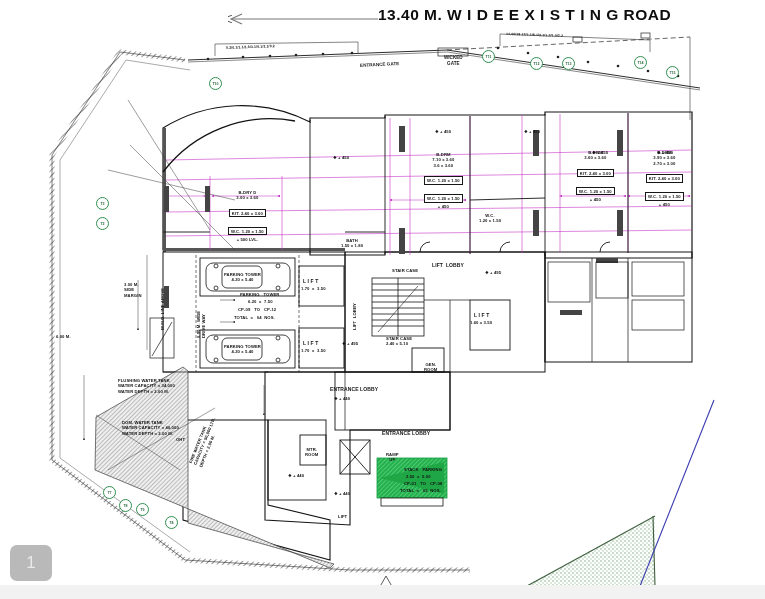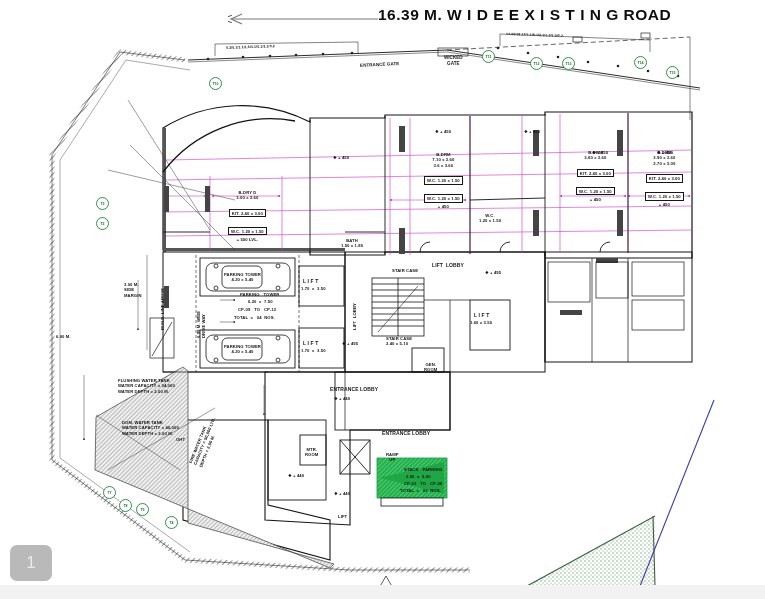--- a/index.html
+++ b/index.html
@@ -297,21 +297,21 @@
   <g>
     <path d="M378,590 L386,576 L394,590" fill="none" stroke="#333" stroke-width="0.8"></path>
   </g>
 </svg>
 
 <svg class="abs road-arrow-wrap" viewBox="0 0 150 14" xmlns="http://www.w3.org/2000/svg">
   <line x1="4" y1="7" x2="150" y2="7" stroke="#777" stroke-width="1.1" marker-start="url(#arrL)"></line>
   <path d="M14,2 L3,7 L14,12" fill="none" stroke="#777" stroke-width="1.1"></path>
 </svg>
 
-<div class="abs road-title">16.39 M.  W I D E   E X I S T I N G    ROAD</div>
+<div class="abs road-title">13.40 M.  W I D E   E X I S T I N G    ROAD</div>
 
 <div class="abs ptext t35" style="left:226px;top:45px;transform:rotate(-2deg);">0.2/0.1/1.1/1.8/3.1/0.1/2.1/0.2</div>
 <div class="abs ptext t35" style="left:506px;top:33px;transform:rotate(2deg);">14.00/18.12/1.1/8.1/3.1/1.2/1.0/2.2</div>
 
 <div class="abs gatelbl" style="left:360px;top:62px;transform:rotate(-3deg);">ENTRANCE GATE</div>
 <div class="abs gatelbl" style="left:444px;top:55px;">WICKED
 GATE</div>
 
 <div id="tree-layer">
     <div class="abs tree" style="left: 209px; top: 77px;">T10</div>

